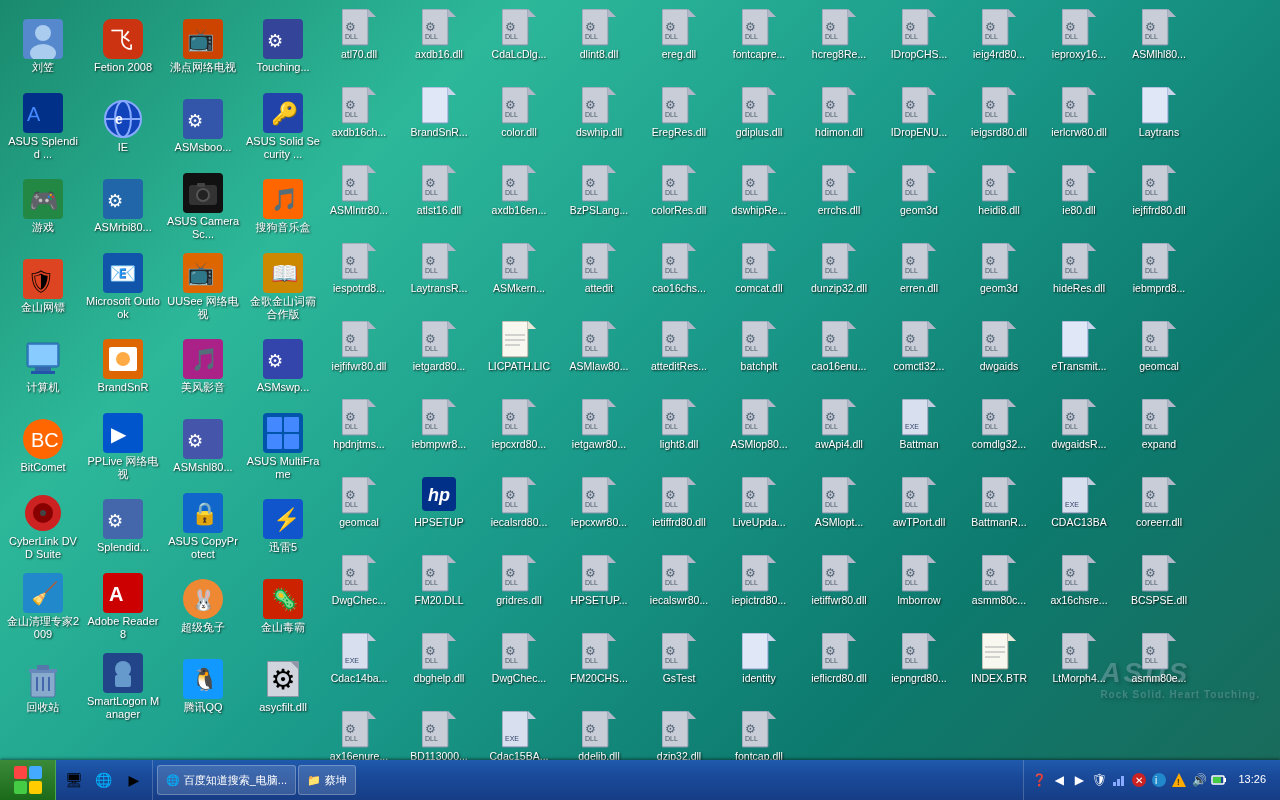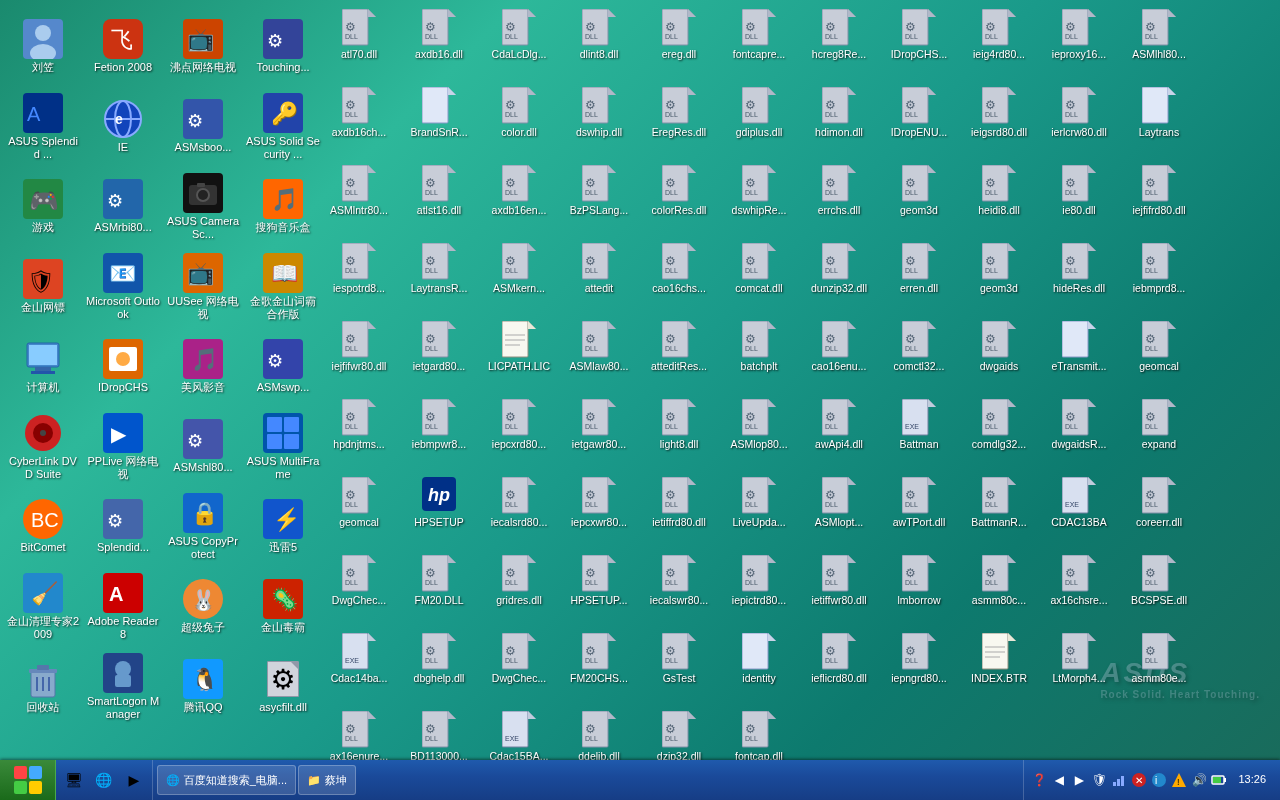--- a/index.html
+++ b/index.html
@@ -315,35 +315,35 @@
             <rect x="12" y="28" width="16" height="4" fill="#3366aa"></rect>
             <rect x="8" y="32" width="24" height="3" fill="#2255aa"></rect>
             <rect x="6" y="6" width="28" height="20" fill="#88ccff"></rect>
           </svg>
       </div>
       <span class="icon-label">计算机</span>
     </div>
     <div class="desktop-icon">
       <div class="icon-img">
         <svg width="40" height="40">
+            <rect width="40" height="40" rx="20" fill="#ff6600"></rect>
+            <text x="8" y="28" font-size="20" fill="white">BC</text>
+          </svg>
+      </div>
+      <span class="icon-label">BitComet</span>
+    </div>
+    <div class="desktop-icon">
+      <div class="icon-img">
+        <svg width="40" height="40">
             <circle cx="20" cy="20" r="18" fill="#cc2222"></circle>
             <circle cx="20" cy="20" r="10" fill="#880000"></circle>
             <circle cx="20" cy="20" r="3" fill="#444"></circle>
           </svg>
       </div>
       <span class="icon-label">CyberLink DVD Suite</span>
-    </div>
-    <div class="desktop-icon">
-      <div class="icon-img">
-        <svg width="40" height="40">
-            <rect width="40" height="40" rx="20" fill="#ff6600"></rect>
-            <text x="8" y="28" font-size="20" fill="white">BC</text>
-          </svg>
-      </div>
-      <span class="icon-label">BitComet</span>
     </div>
     <div class="desktop-icon">
       <div class="icon-img">
         <svg width="40" height="40">
             <rect width="40" height="40" rx="4" fill="#2288cc"></rect>
             <text x="8" y="28" font-size="22">🧹</text>
           </svg>
       </div>
       <span class="icon-label">金山清理专家2009</span>
     </div>
@@ -402,21 +402,21 @@
       <span class="icon-label">Microsoft Outlook</span>
     </div>
     <div class="desktop-icon">
       <div class="icon-img">
         <svg width="40" height="40">
             <rect width="40" height="40" rx="4" fill="#dd6600"></rect>
             <rect x="6" y="8" width="28" height="24" rx="2" fill="white"></rect>
             <circle cx="20" cy="20" r="7" fill="#ffaa44"></circle>
           </svg>
       </div>
-      <span class="icon-label">IDropCHS</span>
+      <span class="icon-label">BrandSnR</span>
     </div>
     <div class="desktop-icon">
       <div class="icon-img">
         <svg width="40" height="40">
             <rect width="40" height="40" rx="4" fill="#0055cc"></rect>
             <text x="8" y="28" font-size="20" fill="white">▶</text>
           </svg>
       </div>
       <span class="icon-label">PPLive 网络电视</span>
     </div>

